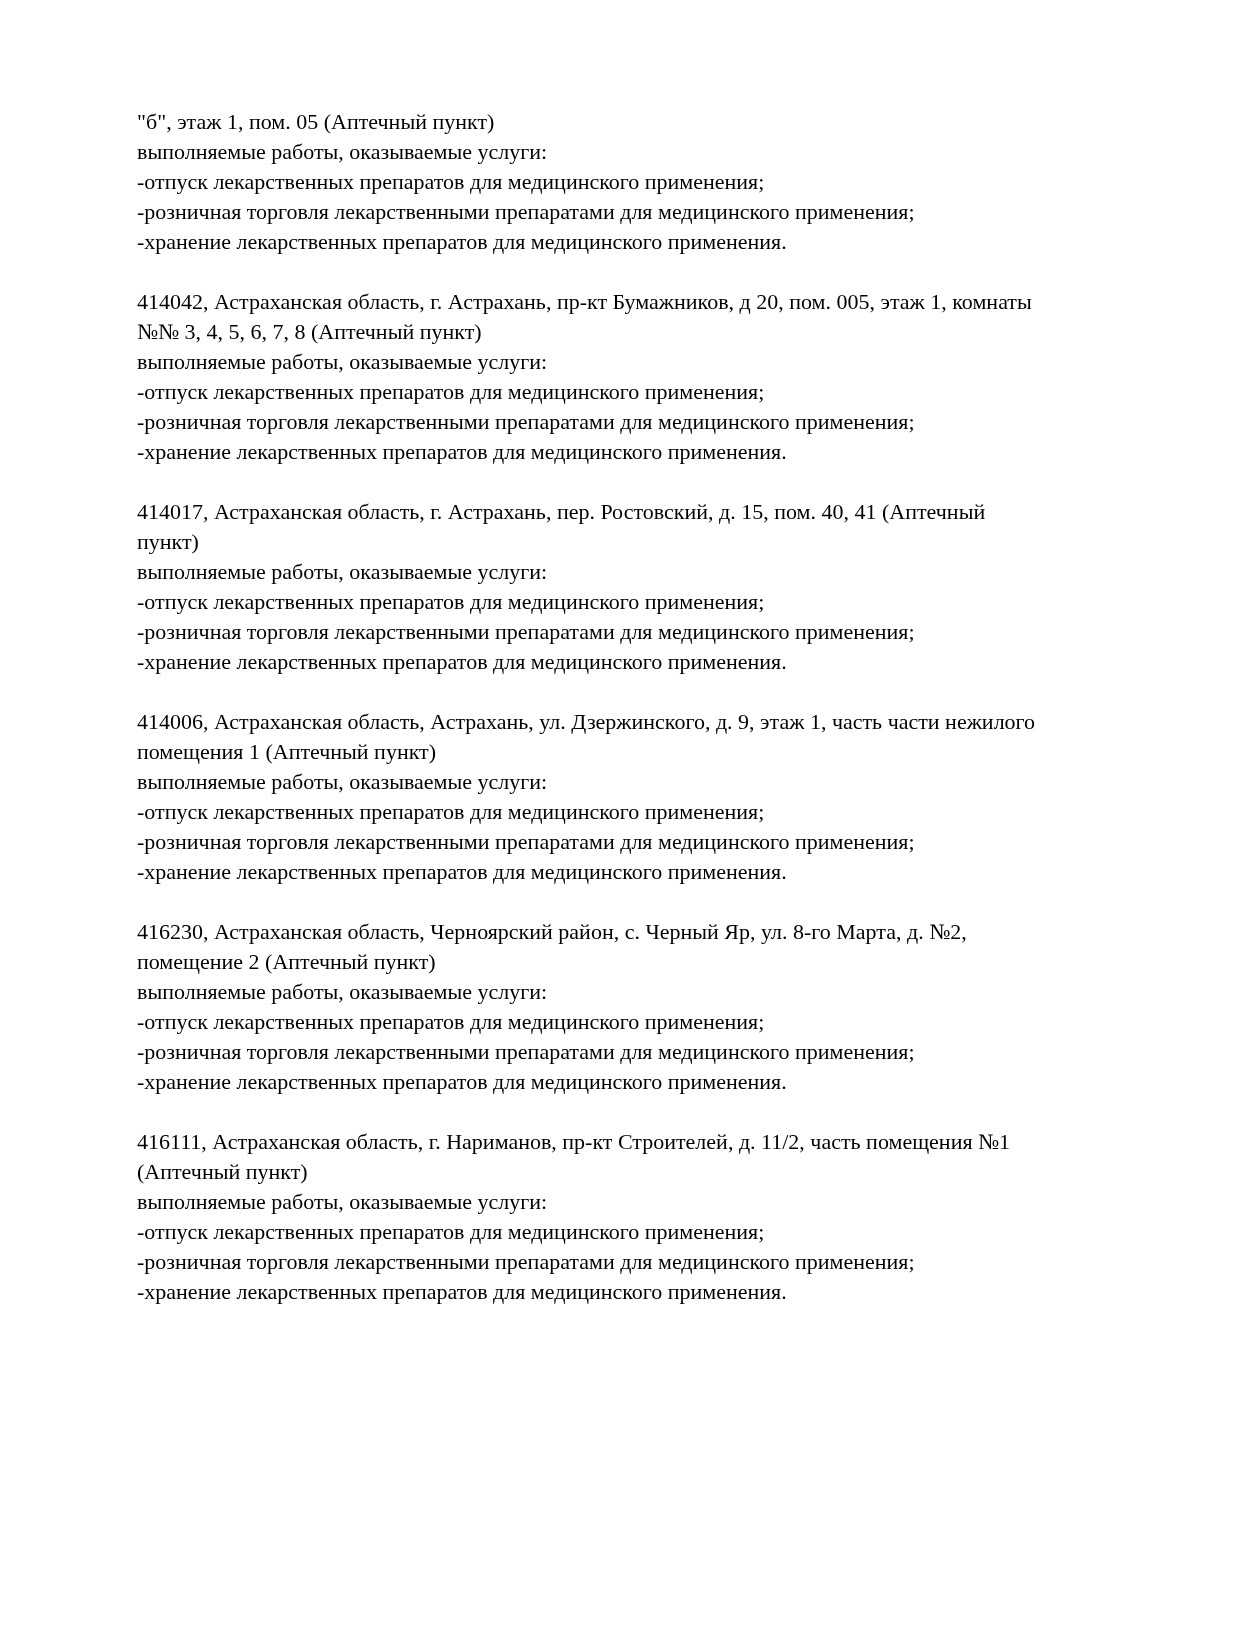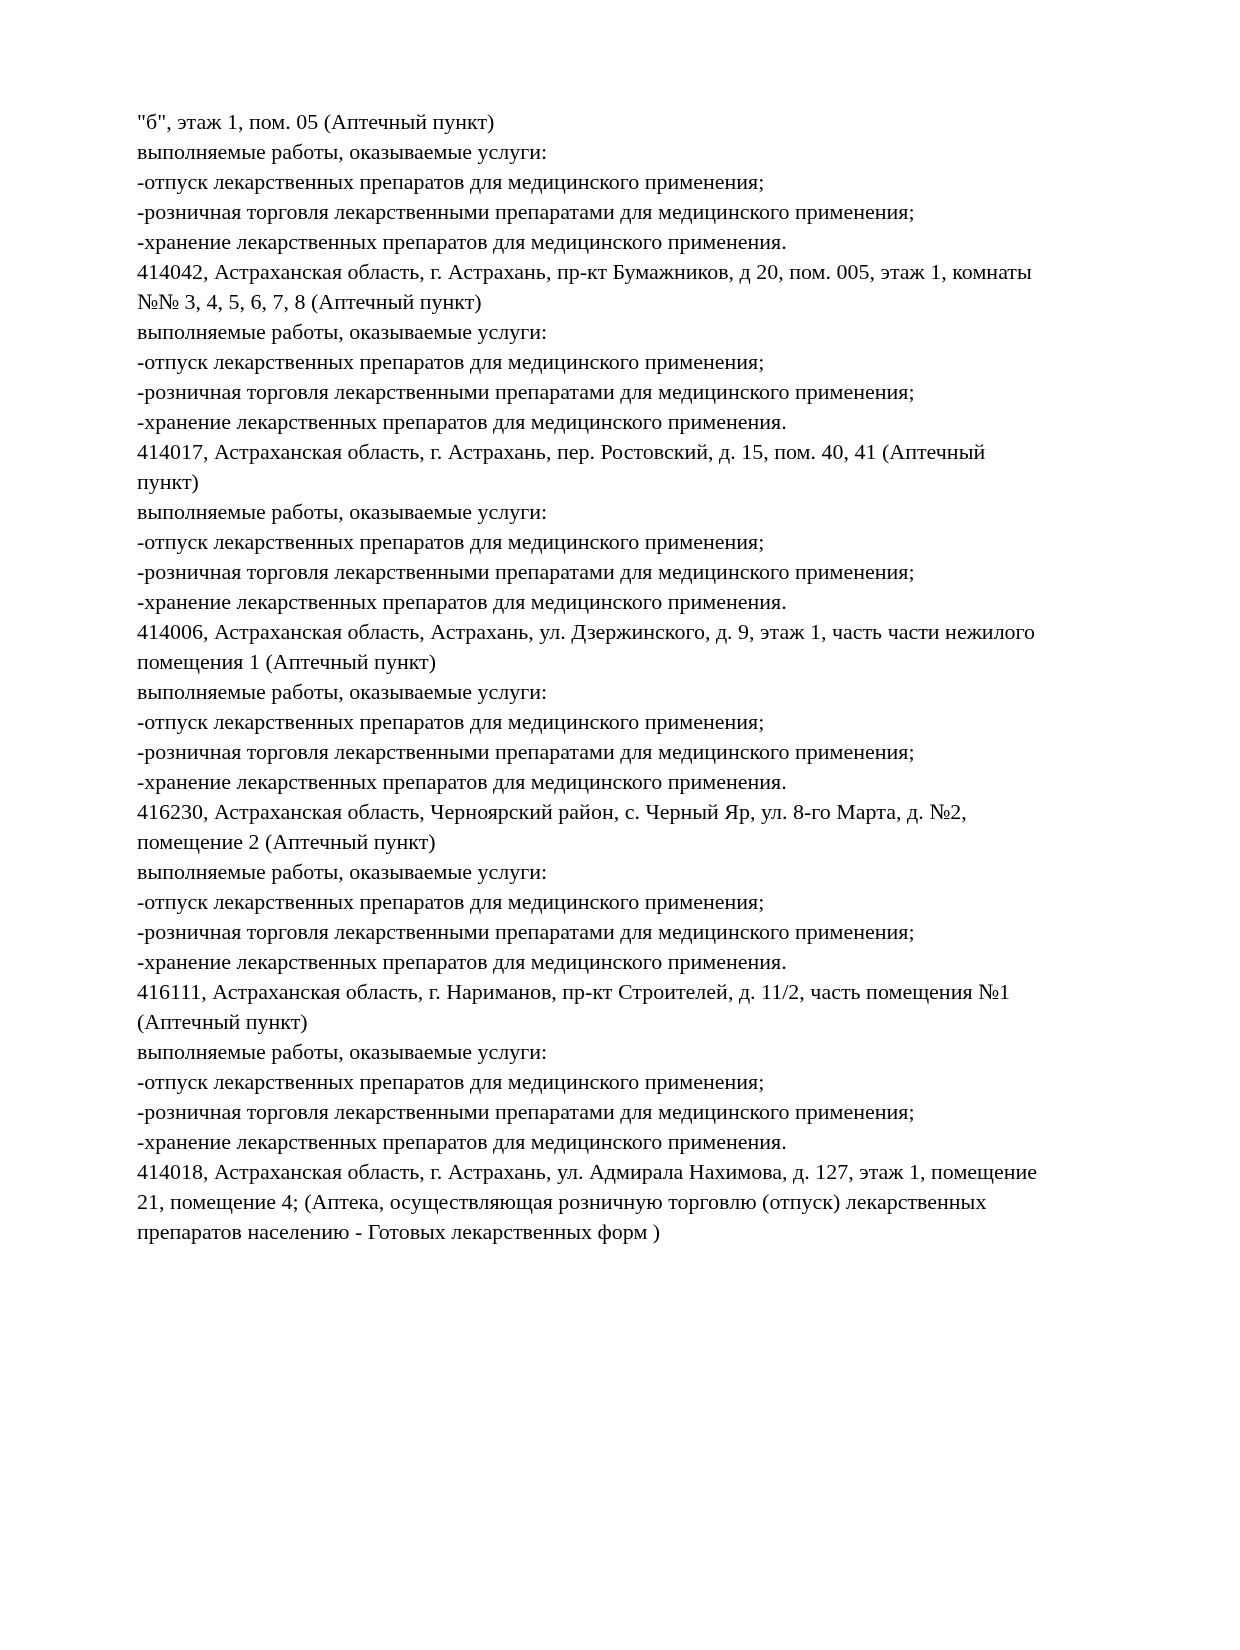--- a/index.html
+++ b/index.html
@@ -22,20 +22,21 @@
     font-size: 22px;
     line-height: 30px;
     color: #000000;
   }
   .block {
     margin: 0;
     white-space: pre-line;
     max-width: 1040px;
   }
   .block + .block {
+    margin-top: 30px; 
   }
 </style>
 </head>
 <body>
 
 <div class="page">
   <p class="block">"б", этаж 1, пом. 05 (Аптечный пункт)
 выполняемые работы, оказываемые услуги:
 -отпуск лекарственных препаратов для медицинского применения;
 -розничная торговля лекарственными препаратами для медицинского применения;
@@ -63,16 +64,13 @@
 выполняемые работы, оказываемые услуги:
 -отпуск лекарственных препаратов для медицинского применения;
 -розничная торговля лекарственными препаратами для медицинского применения;
 -хранение лекарственных препаратов для медицинского применения.</p>
   <p class="block">416111, Астраханская область, г. Нариманов, пр-кт Строителей, д. 11/2, часть помещения №1
 (Аптечный пункт)
 выполняемые работы, оказываемые услуги:
 -отпуск лекарственных препаратов для медицинского применения;
 -розничная торговля лекарственными препаратами для медицинского применения;
 -хранение лекарственных препаратов для медицинского применения.</p>
-  <p class="block">414018, Астраханская область, г. Астрахань, ул. Адмирала Нахимова, д. 127, этаж 1, помещение
-21, помещение 4; (Аптека, осуществляющая розничную торговлю (отпуск) лекарственных
-препаратов населению - Готовых лекарственных форм )</p>
 </div>
 
 </body></html>

